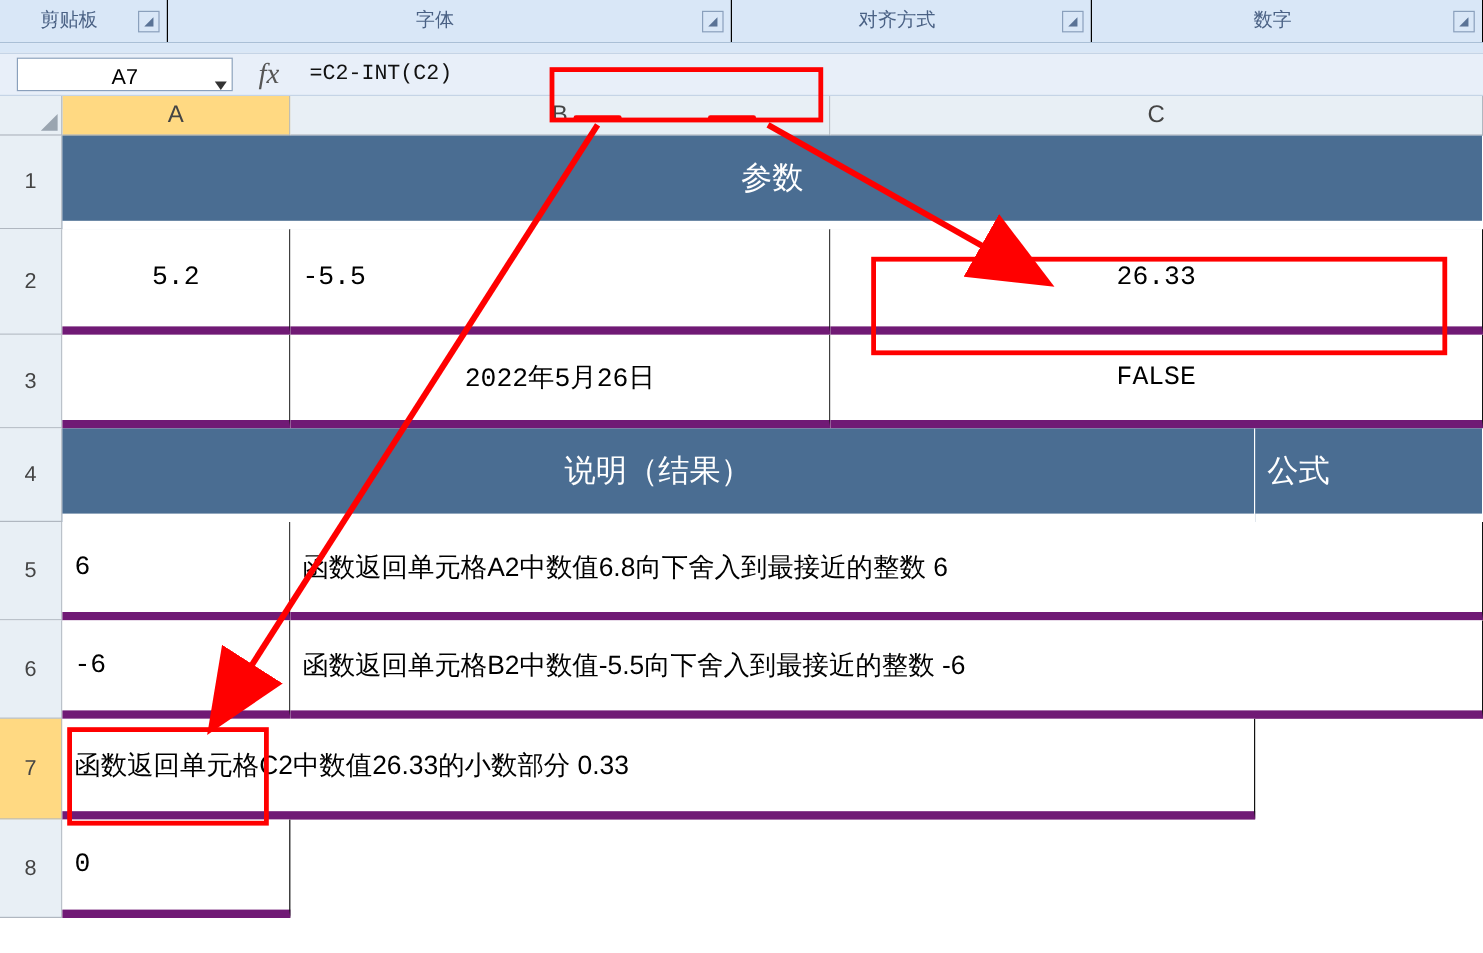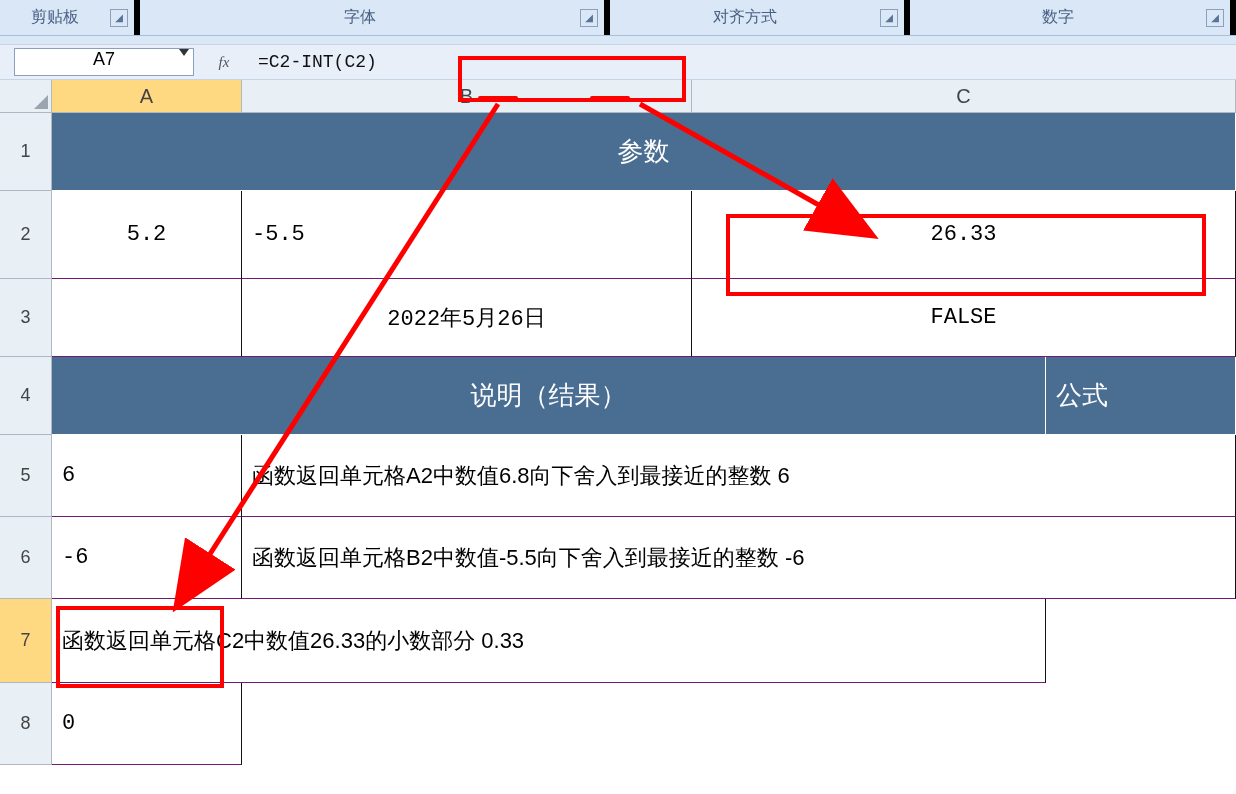--- a/index.html
+++ b/index.html
@@ -17,21 +17,21 @@
   background: #d9e7f7;
   border-bottom: 1px solid #a9bfd6;
 }
 .ribbon-group {
   position: relative;
   display: flex;
   align-items: center;
   justify-content: center;
   font-size: 16px;
   color: #4a6184;
-  border-right: 6px solid #000000;
+  border-right: 1px solid #000000;
 }
 .ribbon-group .lbl { flex: 1; text-align: center; }
 .dlg-launcher {
   width: 18px; height: 18px;
   margin-right: 6px;
   border: 1px solid #8aa0bc;
   display: flex; align-items: center; justify-content: center;
   font-size: 10px; color: #5a7396;
 }
 .gap { height: 8px; background: #d9e7f7; }
@@ -42,36 +42,36 @@
   background: #e8eff9;
   border-top: 1px solid #c5d4e6;
   border-bottom: 1px solid #c5d4e6;
   padding: 0 14px;
   gap: 10px;
 }
 .namebox {
   width: 180px; height: 28px;
   background: #fff;
   border: 1px solid #8aa0bc;
-  display: flex; align-items: flex-start; justify-content: center;
+  display: flex; align-items: flex-end; justify-content: center;
   font-size: 18px; font-family: Arial;
   position: relative;
 }
 .namebox .dd {
   position: absolute; right: 4px;
   width: 0; height: 0;
   border-left: 5px solid transparent;
   border-right: 5px solid transparent;
   border-top: 7px solid #333;
 }
 .fx-btn {
   width: 40px;
   font-style: italic;
   font-family: "Times New Roman", serif;
-  font-size: 15px;
+  font-size: 24px;
   color: #555;
   text-align: center;
 }
 .formula-input {
   flex: 1;
   height: 28px;
   display: flex;
   align-items: center;
   font-size: 18px;
   font-family: "Courier New", monospace;
@@ -112,21 +112,21 @@
   background: #e8eff5;
   border-right: 1px solid #b0b7c0;
   border-bottom: 1px solid #b0b7c0;
   display: flex; align-items: center; justify-content: center;
   font-size: 20px; color: #444;
 }
 .colhdrs .ch.sel { background: #ffd982; }
 .data-rows .r { display: flex; position: relative; }
 .data-rows .c {
   border-right: 1px solid #111;
-  border-bottom: 1px solid #701a75;
+  border-bottom: 7px solid #701a75;
   display: flex; align-items: center;
   font-size: 22px;
   padding: 0 10px;
   background: #fff;
 }
 .data-rows .c.hdr {
   background: #4a6d92;
   color: #fff;
   font-size: 26px;
   justify-content: center;

